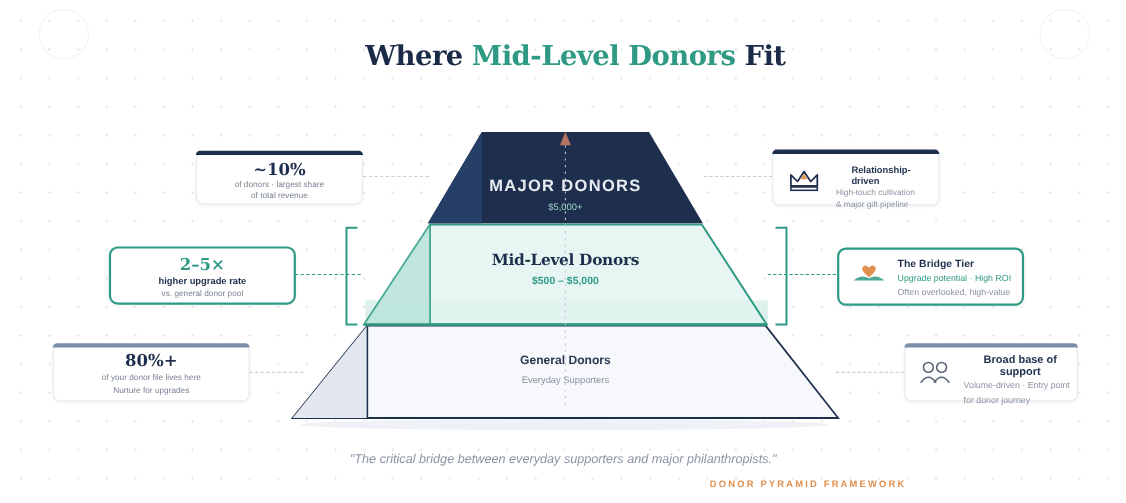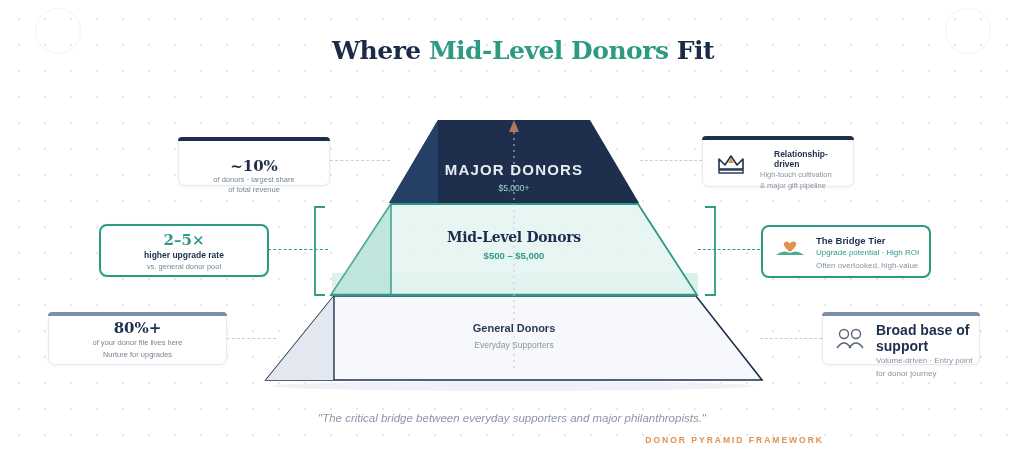--- a/index.html
+++ b/index.html
@@ -92,21 +92,21 @@
   <div style="font-family:'DejaVu Serif',serif;font-weight:bold;font-size:14px;color:#1d2f4d;letter-spacing:-0.3px;">Mid-Level Donors</div>
   <div style="color:#2e9a84;font-size:9.5px;font-weight:bold;margin-top:5px;">$500 – $5,000</div>
 </div>
 <div class="tier-text" style="left:364px;top:322px;">
   <div style="font-size:11px;font-weight:bold;color:#2b3a52;">General Donors</div>
   <div style="color:#8a93a2;font-size:8.5px;margin-top:6px;">Everyday Supporters</div>
 </div>
 
 <div class="card" style="left:178px;top:138px;width:152px;height:48px;">
   <div class="topbar" style="background:#1d2f4d;"></div>
-  <div class="stat-big" style="margin-top:18px;">~10%</div>
+  <div class="stat-big" style="margin-top:6px;">~10%</div>
   <div class="stat-small" style="font-size:7.5px;line-height:10px;">of donors · largest share</div>
   <div class="stat-small" style="font-size:7.5px;line-height:10px;">of total revenue</div>
 </div>
 
 <div class="card teal" style="left:99px;top:224px;width:170px;height:53px;">
   <div class="stat-big" style="color:#2e9a84;margin-top:5px;">2–5×</div>
   <div style="font-size:8.5px;font-weight:bold;color:#1d2f4d;text-align:center;line-height:12px;">higher upgrade rate</div>
   <div class="stat-small" style="font-size:7.5px;">vs. general donor pool</div>
 </div>
 
@@ -145,20 +145,20 @@
 
 <div class="card" style="left:822px;top:313px;width:158px;height:52px;">
   <div class="topbar" style="background:#7b8fa8;"></div>
   <svg width="30" height="22" style="position:absolute;left:12px;top:14px;">
     <circle cx="9" cy="6" r="4.5" fill="none" stroke="#5a6678" stroke-width="1.4"></circle>
     <circle cx="21" cy="6" r="4.5" fill="none" stroke="#5a6678" stroke-width="1.4"></circle>
     <path d="M2,20 Q9,10 16,20" fill="none" stroke="#5a6678" stroke-width="1.4"></path>
     <path d="M14,20 Q21,10 28,20" fill="none" stroke="#5a6678" stroke-width="1.4"></path>
   </svg>
   <div style="position:absolute;left:53px;top:8px;">
-    <div class="feat-title" style="font-size:14px;">Broad base of support</div>
+    <div class="feat-title" style="font-size:10px;text-align:center;">Broad base of support</div>
     <div class="feat-line" style="font-size:8px;">Volume-driven · Entry point</div>
     <div class="feat-line" style="font-size:8px;">for donor journey</div>
   </div>
 </div>
 
 <div class="quote">"The critical bridge between everyday supporters and major philanthropists."</div>
 <div class="framework">DONOR PYRAMID FRAMEWORK</div>
 
 </body></html>

